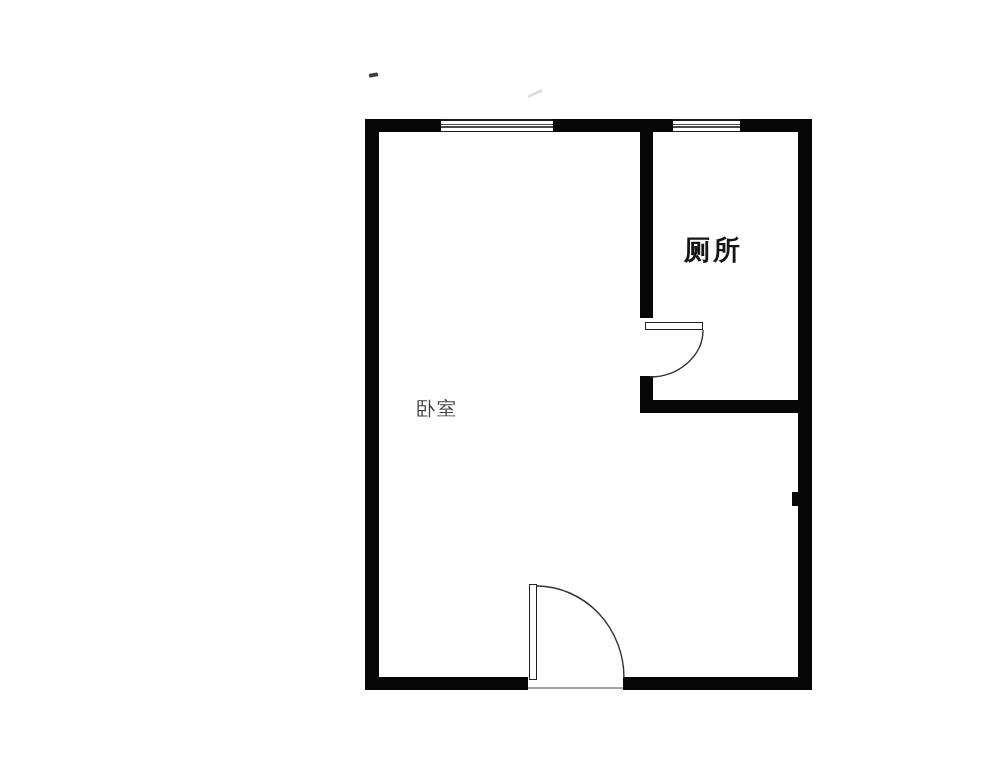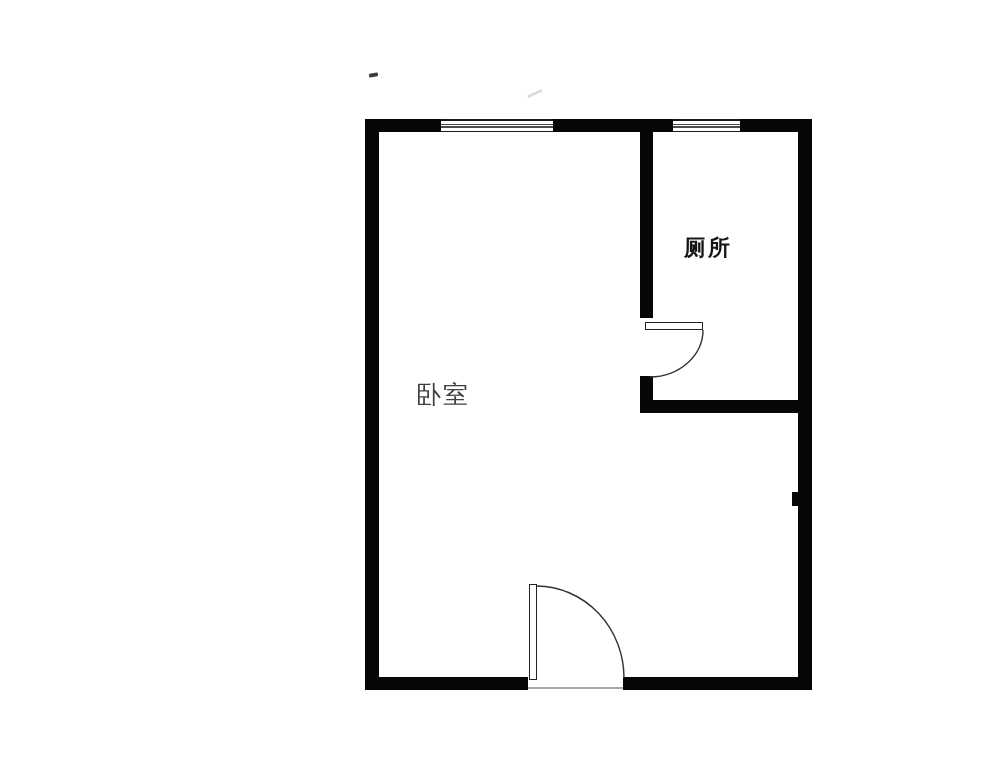--- a/index.html
+++ b/index.html
@@ -37,22 +37,22 @@
     box-sizing: border-box;
   }
   .room-label {
     position: absolute;
     color: #151515;
     font-family: "Liberation Serif", "DejaVu Serif", serif;
     letter-spacing: 2px;
     white-space: nowrap;
     line-height: 1;
   }
-  #toilet-label { left: 684px; top: 237px; font-size: 22px; font-weight: 600; color: #151515; }
-  #bedroom-label { left: 416px; top: 382px; font-size: 25px; font-weight: 500; color: #3f3f3f; }
+  #toilet-label { left: 684px; top: 237px; font-size: 27px; font-weight: 600; color: #151515; }
+  #bedroom-label { left: 416px; top: 399px; font-size: 19px; font-weight: 500; color: #3f3f3f; }
   .threshold {
     position: absolute;
     background: #a6a6a6;
   }
   .artifact { position: absolute; }
   svg.overlay {
     position: absolute;
     left: 0; top: 0;
     width: 1000px; height: 771px;
     pointer-events: none;

